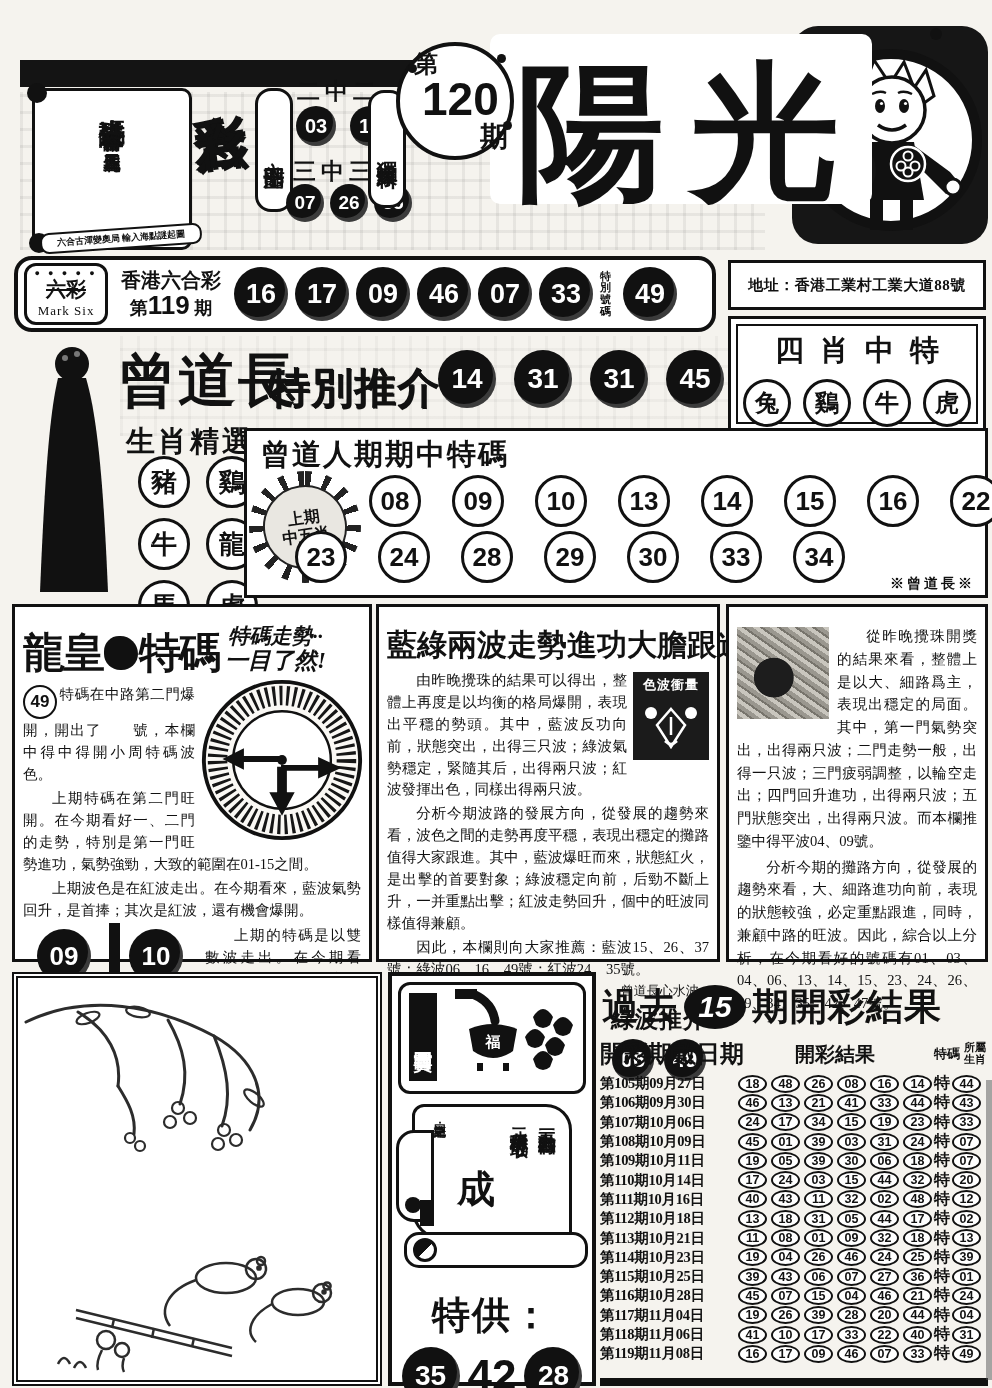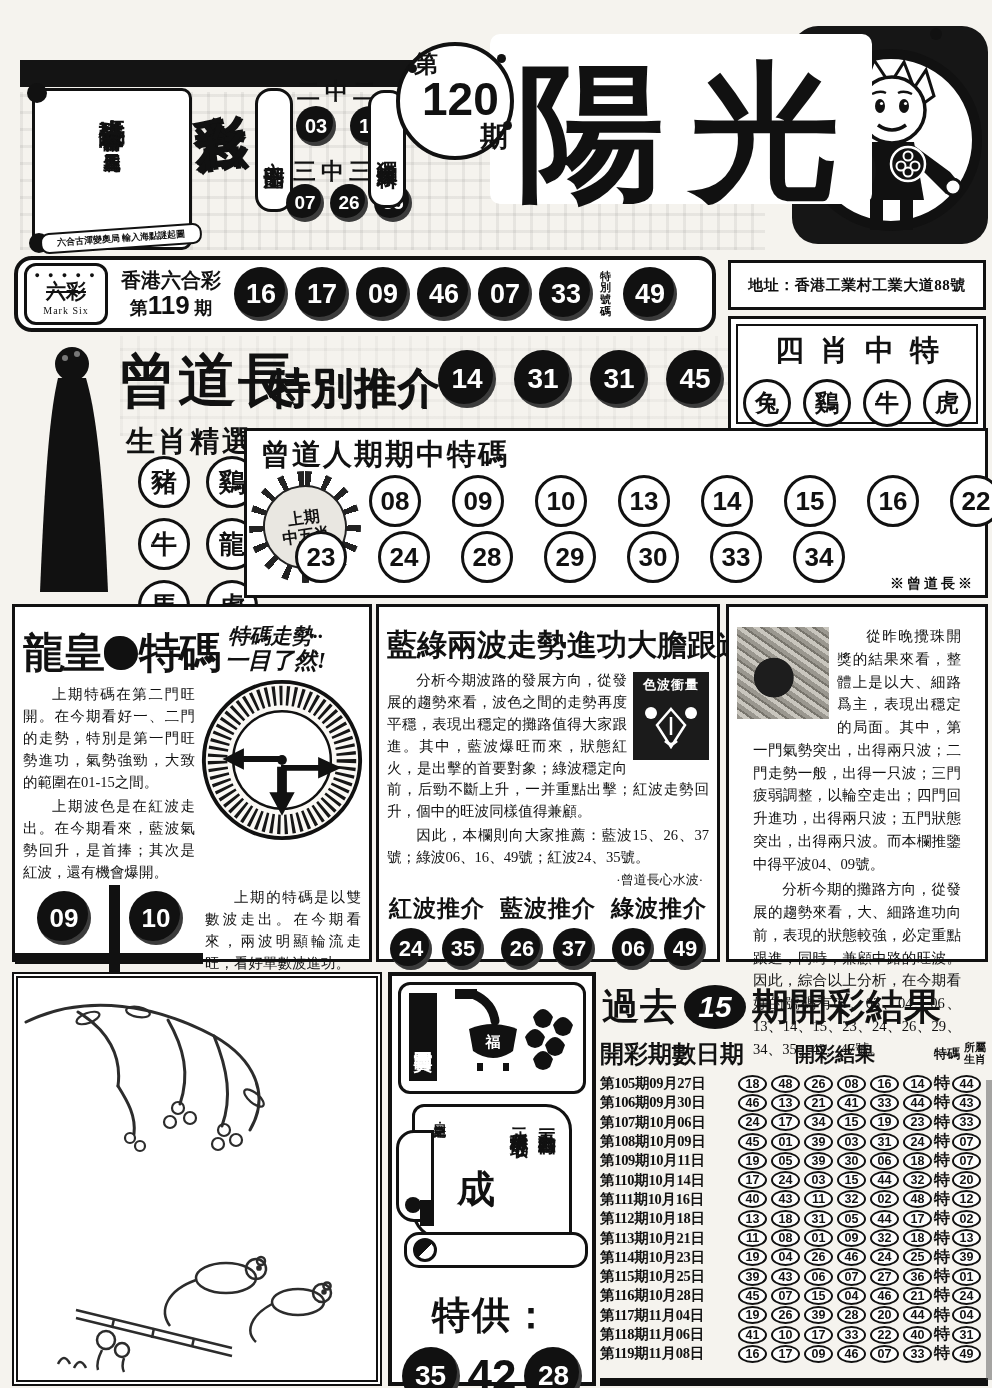--- a/index.html
+++ b/index.html
@@ -46,21 +46,21 @@
   .title-txt{font-size:148px;font-weight:900;letter-spacing:26px;padding-left:20px;
         font-family:"Liberation Sans",sans-serif;}
   .mascot{left:800px;top:32px;width:182px;height:208px;}
   
   .draw-banner{left:14px;top:256px;width:702px;height:76px;border:4px solid #111;border-radius:18px;
         background:#fff;display:flex;align-items:center;padding:0 6px;gap:7px;box-sizing:border-box;}
   .m6logo{width:78px;height:56px;border:3px solid #111;border-radius:12px;display:flex;flex-direction:column;
         align-items:center;justify-content:center;flex:0 0 auto;}
   .m6dots{letter-spacing:3px;font-size:9px;line-height:6px;}
   .m6txt{font-size:20px;font-weight:900;text-decoration:line-through;}
-  .m6sub{font-size:10px;letter-spacing:1px;}
+  .m6sub{font-size:13px;letter-spacing:1px;}
   .draw-name{flex:0 0 112px;text-align:center;line-height:1.1;}
   .draw-name .l1{font-size:20px;font-weight:900;}
   .draw-name .l2{font-size:18px;font-weight:900;}
   .draw-name .l2 b{font-size:26px;font-family:"Liberation Sans",sans-serif;}
   .bigball{width:54px;height:54px;font-size:27px;}
   .speclab{width:16px;font-size:11px;font-weight:700;line-height:1.05;}
   .address-box{left:728px;top:260px;width:258px;height:50px;border:3px solid #111;background:#fff;
         display:flex;align-items:center;justify-content:center;font-size:15px;font-weight:700;
         letter-spacing:.5px;box-sizing:border-box;}
   .four-box{left:728px;top:316px;width:258px;height:116px;border:3px solid #111;background:#fff;
@@ -126,21 +126,21 @@
   .ma-row{display:flex;justify-content:space-between;padding:2px 2px 0;}
   .ma-grp{text-align:center;}
   .ma-grp .lbl{font-size:23px;font-weight:900;letter-spacing:1px;}
   .ma-grp .bb{display:flex;gap:10px;justify-content:center;margin-top:4px;}
   .ma-grp .ball{width:42px;height:42px;font-size:22px;}
   .right-art{left:726px;top:604px;width:262px;height:358px;}
   .ra-img{float:left;width:92px;height:92px;margin:2px 8px 2px 0;background:
         radial-gradient(circle at 40% 55%,#1d1d1d 0 26%,transparent 27%),
         repeating-linear-gradient(35deg,#9a978f 0 4px,#c9c6be 4px 8px,#77746c 8px 10px);}
   .ra-body{font-size:14.6px;line-height:1.56;text-align:justify;}
-  .ra-body p{margin:0 16px 3px;text-indent:2em;}
+  .ra-body p{margin:0 0 3px;text-indent:2em;}
   
   .art-box{left:12px;top:972px;width:370px;height:414px;border:6px double #111;background:#fff;box-sizing:border-box;}
   .mid-box{left:388px;top:972px;width:208px;height:414px;border:4px solid #111;background:#fff;
         box-sizing:border-box;display:flex;flex-direction:column;align-items:center;padding-top:6px;}
   .treasure-frame{width:182px;height:106px;border:3px solid #111;border-radius:12px;position:relative;
         flex:0 0 auto;background:#fff;}
   .t-label{position:absolute;left:8px;top:8px;width:28px;height:88px;background:#111;color:#fff;
         display:flex;align-items:center;justify-content:center;font-size:19px;font-weight:900;}
   .scrollwrap{position:relative;width:192px;height:178px;margin-top:10px;flex:0 0 auto;}
   .scroll-paper{position:absolute;left:16px;top:0;width:160px;height:136px;background:#fff;
@@ -365,20 +365,21 @@
     <div class="la-body">
       <svg class="compass" viewBox="0 0 170 170">
         <circle cx="85" cy="85" r="80" fill="#faf8f4" stroke="#111" stroke-width="4"></circle>
         <circle cx="85" cy="85" r="66" fill="none" stroke="#161616" stroke-width="20" stroke-dasharray="3 4"></circle>
         <circle cx="85" cy="85" r="50" fill="#fff" stroke="#111" stroke-width="2.5"></circle>
         <path d="M86 81 H46 V73 L24 84 L46 95 V87 H86 Z" fill="#111"></path>
         <path d="M84 90 H122 V82 L146 93 L122 104 V96 H84 Z" fill="#111"></path>
         <path d="M80 92 V118 H72 L85 142 L98 118 H90 V92 Z" fill="#111"></path>
         <circle cx="85" cy="85" r="5" fill="#111"></circle>
       </svg>
+      <p class="first"><span class="lead-oball">49</span><span>特碼在中路第二門爆開，開出了　　號，本欄中得中得開小周特碼波色。</span></p>
       <p>上期特碼在第二門旺開。在今期看好一、二門的走勢，特別是第一門旺勢進功，氣勢強勁，大致的範圍在01-15之間。</p>
       <p>上期波色是在紅波走出。在今期看來，藍波氣勢回升，是首捧；其次是紅波，還有機會爆開。</p>
     </div>
     <div class="la-bottom">
       <div class="crossgrid">
         <span class="hbar"></span>
         <span class="vbar"></span>
         <span class="ball" style="left:14px;top:4px;">09</span>
         <span class="ball" style="left:106px;top:4px;">10</span>
         <span class="ball" style="left:14px;top:86px;">13</span>
@@ -396,20 +397,21 @@
     <div class="ma-body">
       <div class="badge">
         <span class="bt">色波衝量</span>
         <svg width="60" height="62" viewBox="0 0 60 62">
           <circle cx="10" cy="18" r="6" fill="#fff"></circle>
             <circle cx="50" cy="18" r="6" fill="#fff"></circle>
           <path d="M30 14 L44 30 L30 52 L16 30 Z" fill="none" stroke="#fff" stroke-width="2.5"></path>
           <path d="M30 22 V40 M24 46 Q30 52 36 46" stroke="#fff" stroke-width="2.5" fill="none"></path>
         </svg>
       </div>
+      <p>由昨晚攪珠的結果可以得出，整體上再度是以均衡的格局爆開，表現出平穩的勢頭。其中，藍波反功向前，狀態突出，出得三只波；綠波氣勢穩定，緊隨其后，出得兩只波；紅波發揮出色，同樣出得兩只波。</p>
       <p>分析今期波路的發展方向，從發展的趨勢來看，波色之間的走勢再度平穩，表現出穩定的攤路值得大家跟進。其中，藍波爆旺而來，狀態紅火，是出擊的首要對象；綠波穩定向前，后勁不斷上升，一并重點出擊；紅波走勢回升，個中的旺波同樣值得兼顧。</p>
       <p>因此，本欄則向大家推薦：藍波15、26、37號；綠波06、16、49號；紅波24、35號。</p>
     </div>
     <div class="ma-sign">·曾道長心水波·</div>
     <div class="ma-row">
       <div class="ma-grp">
         <div class="lbl">紅波推介</div>
         <div class="bb">
           <span class="ball">24</span>
           <span class="ball">35</span>

